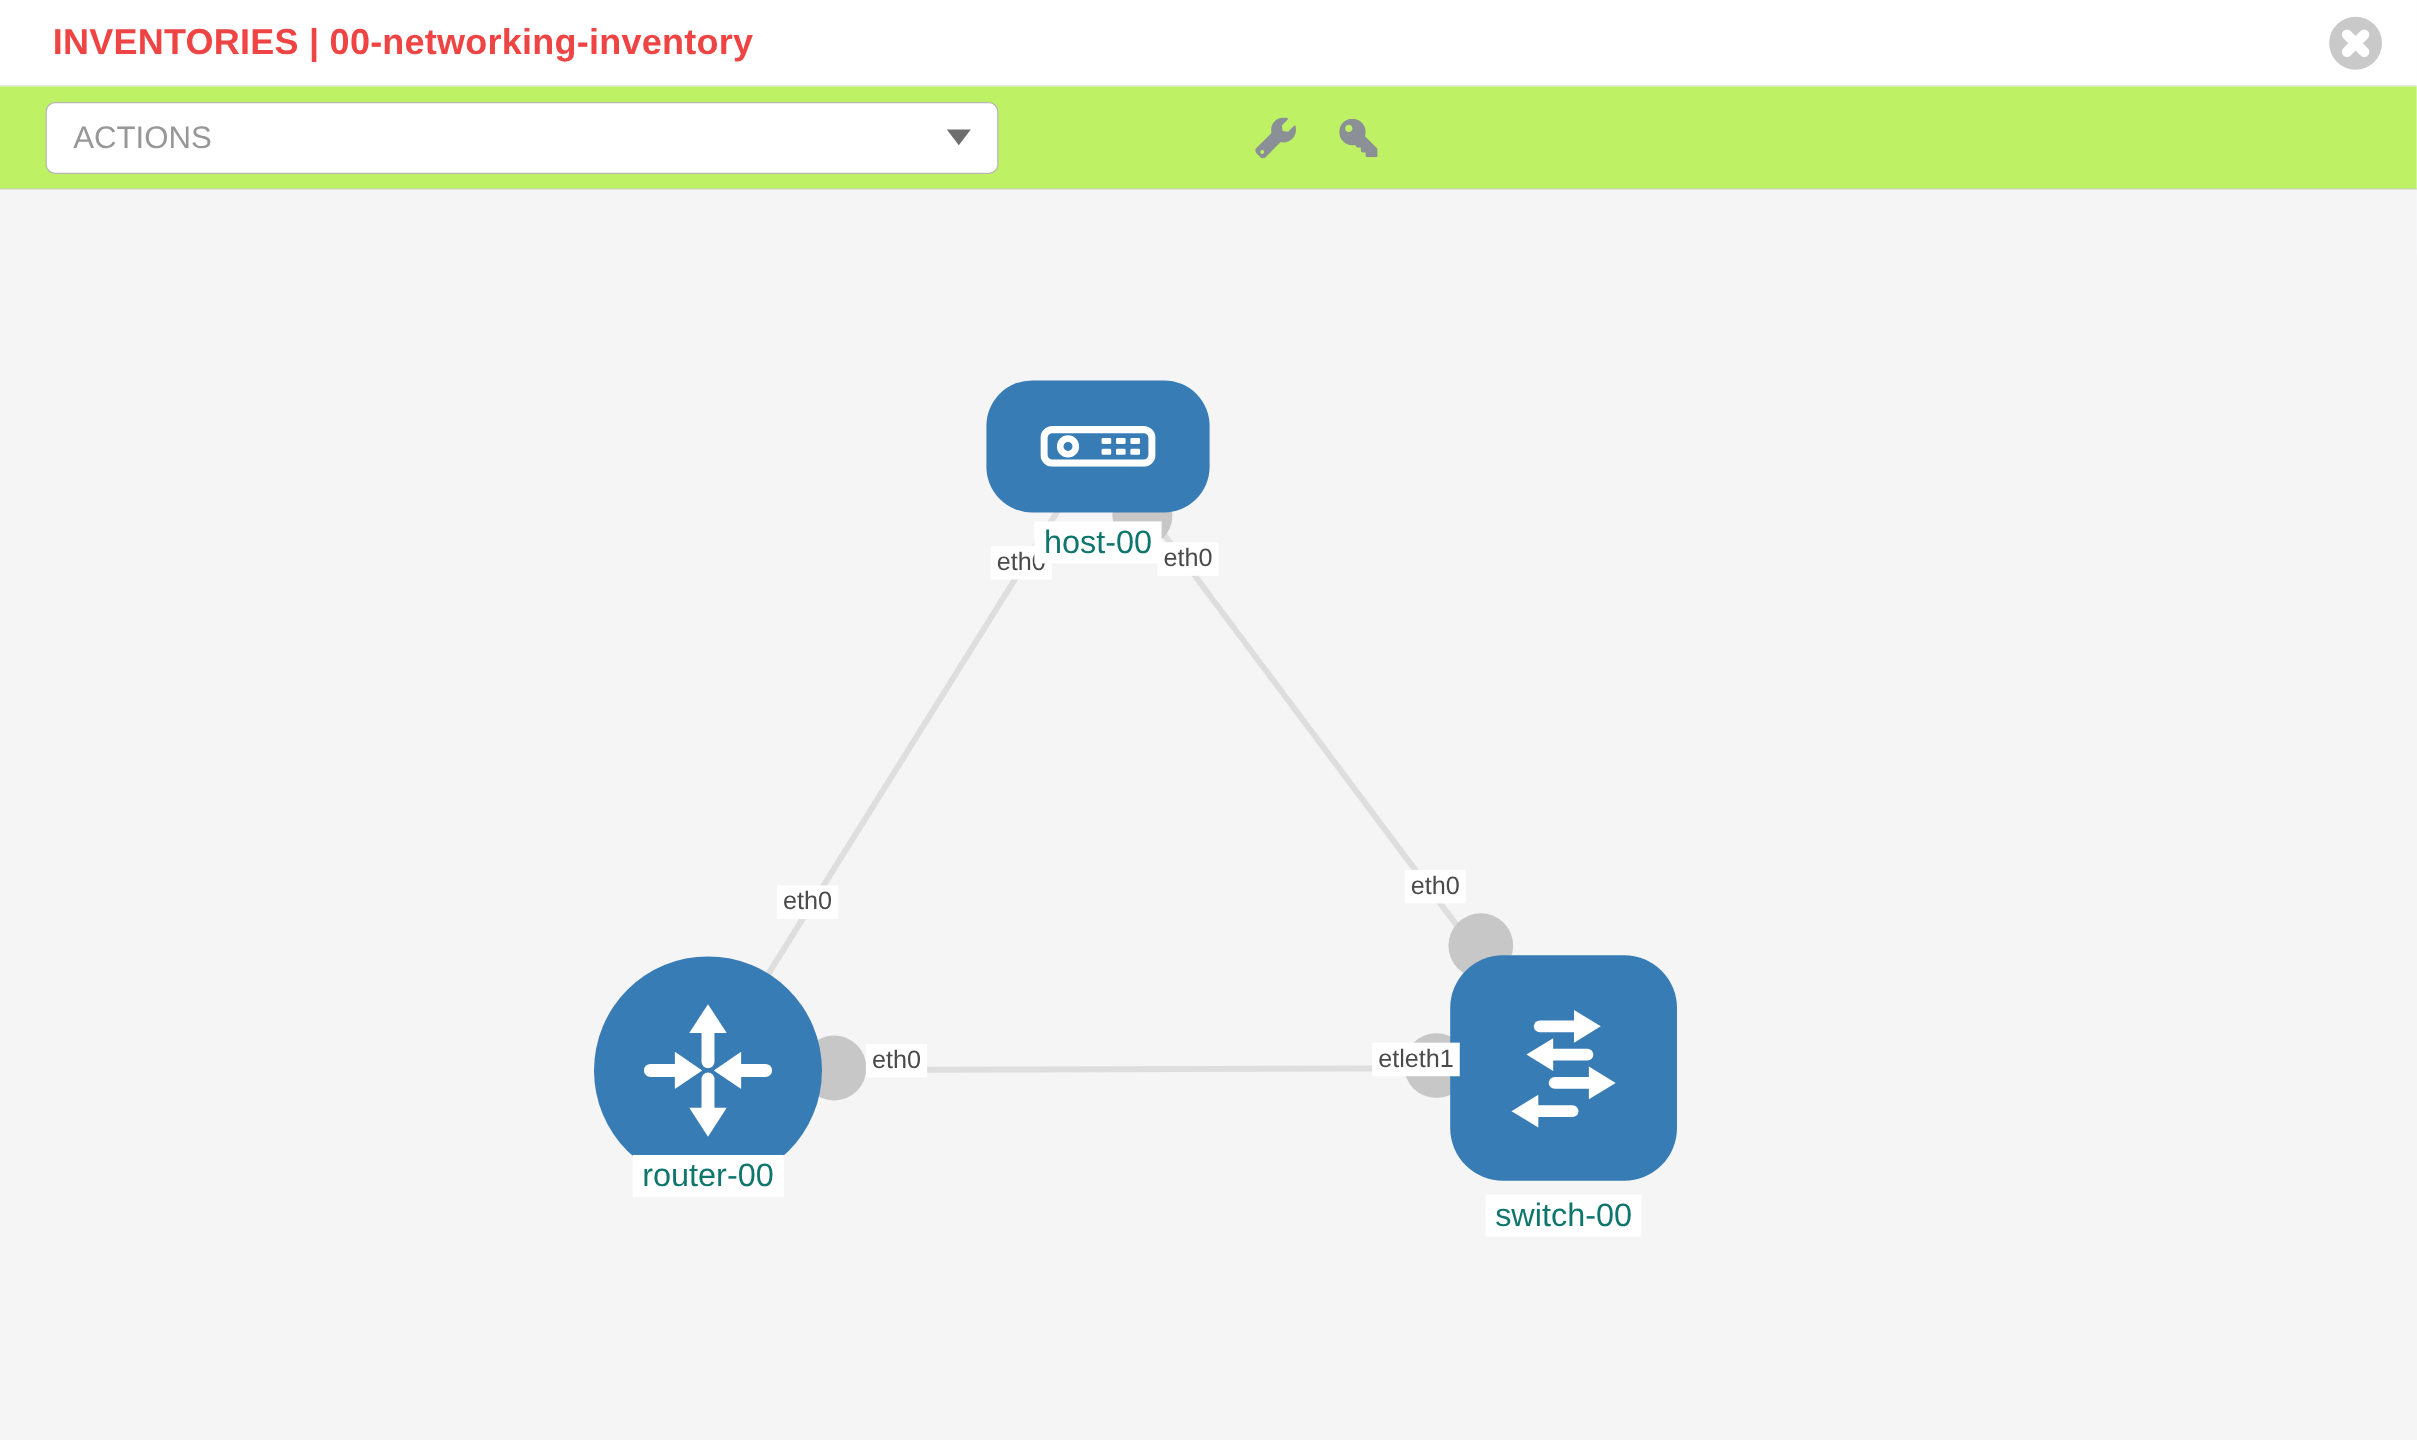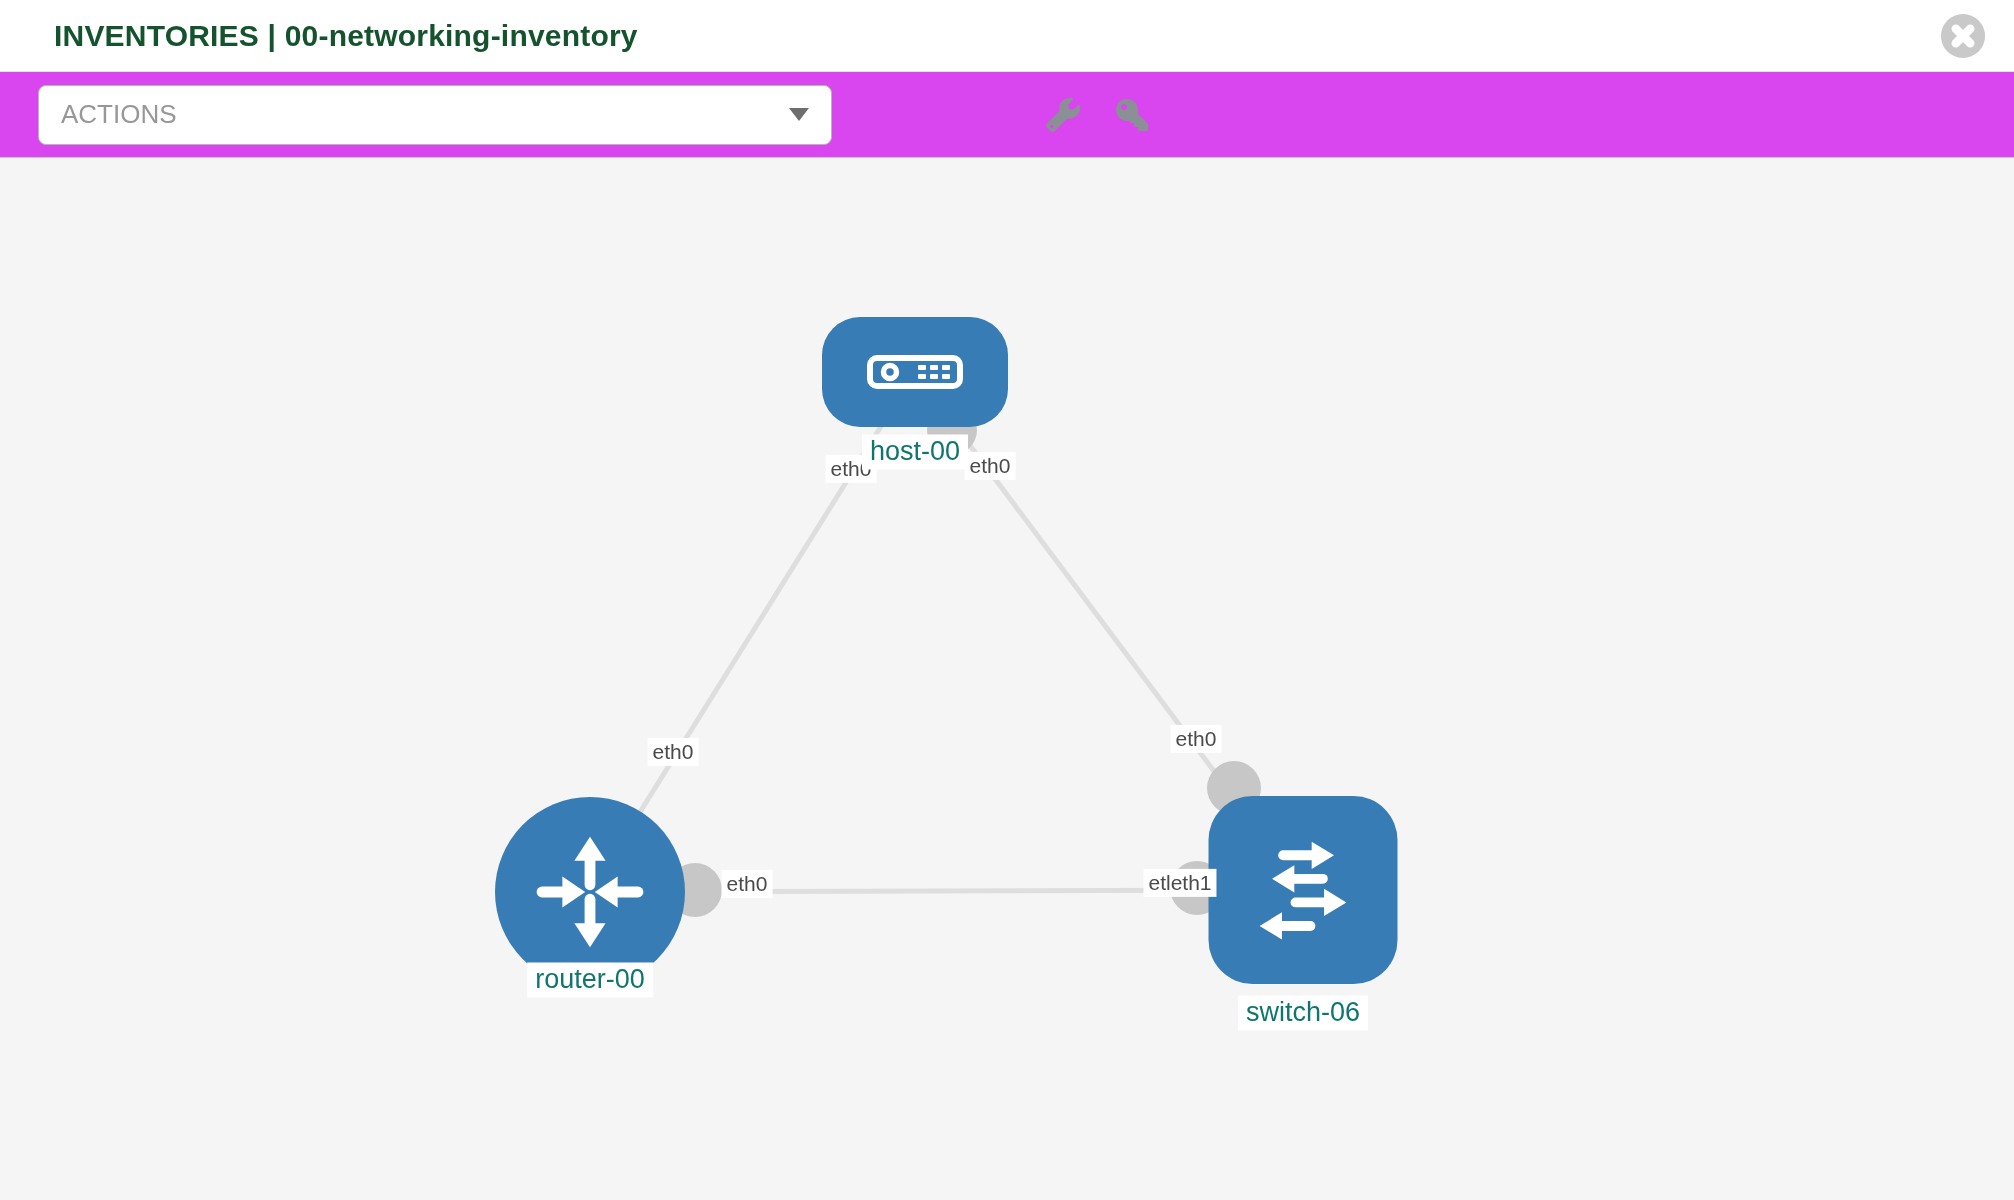--- a/index.html
+++ b/index.html
@@ -10,26 +10,26 @@
     background:#ffffff;
   }
   
   .titlebar {
     height:72px; background:#ffffff;
     display:flex; align-items:center; justify-content:space-between;
     padding:0 28px 0 40px;
     border-bottom:1px solid #e2e2e2;
   }
   .page-title {
-    margin:14px; font-size:30px; font-weight:700; color:#14532d; letter-spacing:.2px;
+    margin:4px; font-size:30px; font-weight:700; color:#ef4444; letter-spacing:.2px;
   }
   .close-btn { border:none; background:transparent; padding:0; cursor:pointer; line-height:0; }
   
   .toolbar {
-    height:86px; background:#d946ef;
+    height:86px; background:#bef264;
     border-bottom:1px solid #c9c9c9;
     display:flex; align-items:center;
     padding:0 38px;
   }
   .dropdown {
     background:#fff; border:1px solid #b6b6b6; border-radius:8px;
     height:60px; display:flex; align-items:center; justify-content:space-between;
     padding:0 22px; cursor:pointer;
   }
   .dropdown.actions { width:794px; }
@@ -161,18 +161,18 @@
 
     <div id="labels-layer">
         <div class="if-label" style="left: 851px; top: 311px;">eth0</div>
         <div class="if-label" style="left: 990px; top: 308px;">eth0</div>
         <div class="if-label" style="left: 673px; top: 594px;">eth0</div>
         <div class="if-label" style="left: 747px; top: 726px;">eth0</div>
         <div class="if-label" style="left: 1196px; top: 581px;">eth0</div>
         <div class="if-label" style="left: 1180px; top: 725px;">etleth1</div>
         <div class="node-label" style="left: 915px; top: 294px;">host-00</div>
         <div class="node-label" style="left: 590px; top: 822px;">router-00</div>
-        <div class="node-label" style="left: 1303px; top: 855px;">switch-06</div>
+        <div class="node-label" style="left: 1303px; top: 855px;">switch-00</div>
       </div>
 
   </div>
 
 </div>
 
 </body></html>

